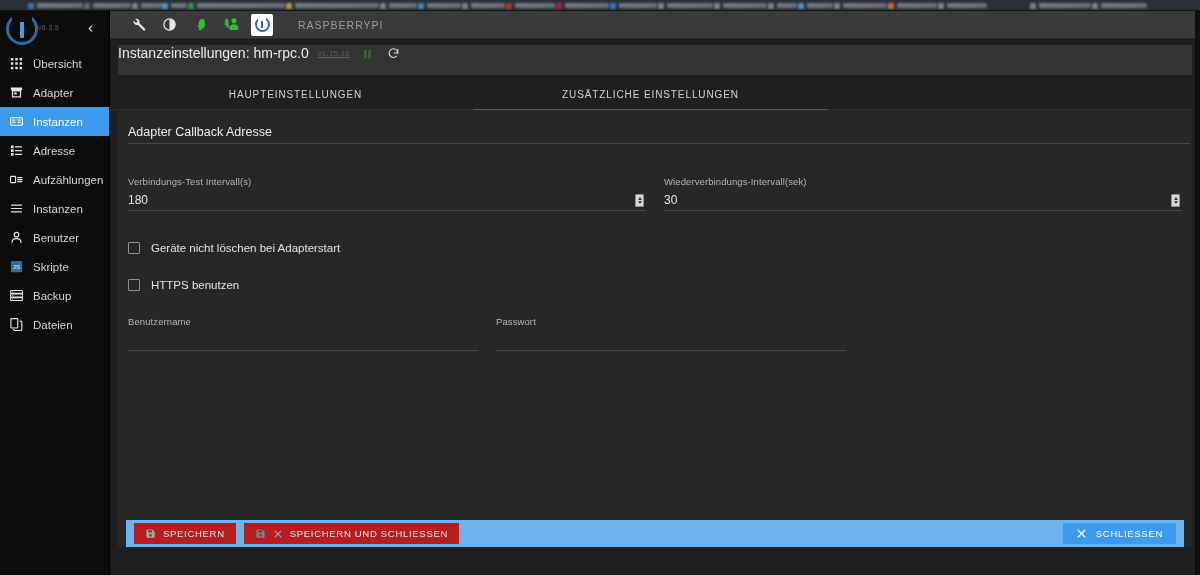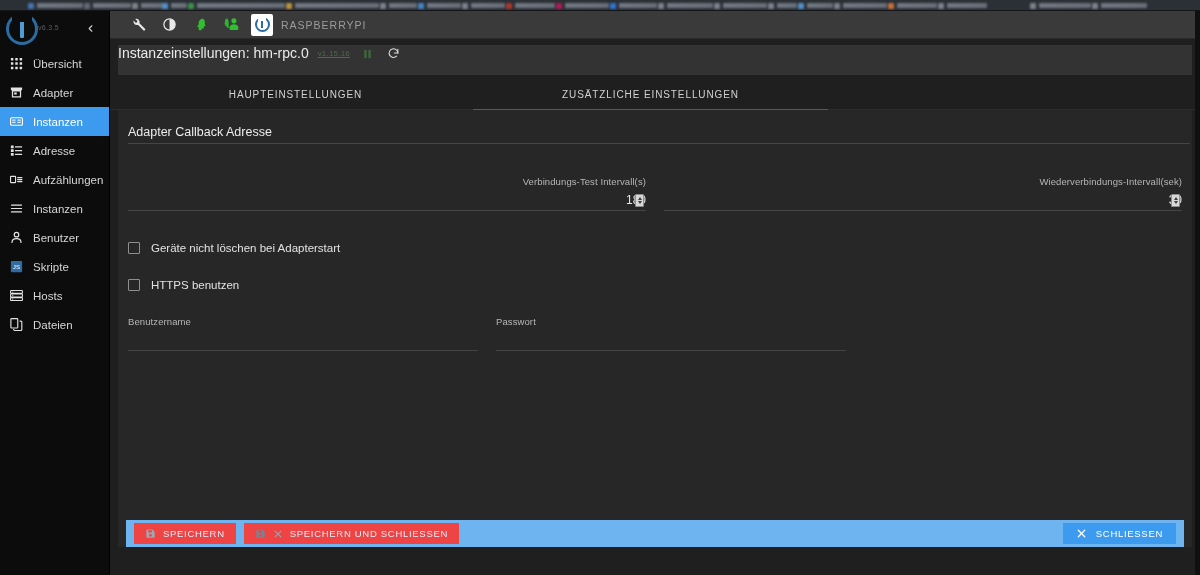--- a/index.html
+++ b/index.html
@@ -119,21 +119,21 @@
   }
   .host-badge .ring:before {
     content:""; position:absolute; left:50%; margin-left:-1px; top:1px;
     width:2px; height:8px; background:#2b6ca3;
   }
   .host-badge .ring:after {
     content:""; position:absolute; left:50%; margin-left:-4px; top:-2px;
     width:8px; height:4px; background:#fff;
   }
   .host-name {
-    margin-left: 8px; font-size: 10.5px; letter-spacing: 1px;
+    margin-left: 25px; font-size: 10.5px; letter-spacing: 1px;
     color: #9c9c9c;
     text-align: right;
   }
 
   
   .titlebar {
     margin: 6px 8px 0 8px; height: 30px;
     background: #333333;
     display: flex; align-items: flex-start;
     gap: 9px;
@@ -219,21 +219,21 @@
   
   .bottombar {
     position: absolute; left: 8px; right: 8px; bottom: 0;
     height: 27px; background: #6db4f0;
     display: flex; align-items: center;
   }
   .bb-btn {
     height: 21px; margin-left: 8px;
     display: flex; align-items: center; gap: 7px;
     padding: 0 11px;
-    background: #ef4444;
+    background: #b91c1c;
     color: #d9edfd; font-size: 9.5px; letter-spacing: .7px;
     cursor: default;
   }
   .bb-btn svg { display:block; }
   .bb-close {
     margin-left: auto; margin-right: 8px;
     height: 21px; display: flex; align-items: center; gap: 9px;
     padding: 0 13px;
     background: #3d9bef; color: #ffffff;
     font-size: 9.5px; letter-spacing: .7px;
@@ -460,21 +460,21 @@
               <g>
                 <rect x="2.5" y="4" width="19" height="4.6" rx="1" fill="none" stroke="currentColor" stroke-width="1.7"></rect>
                 <rect x="2.5" y="9.7" width="19" height="4.6" rx="1" fill="none" stroke="currentColor" stroke-width="1.7"></rect>
                 <rect x="2.5" y="15.4" width="19" height="4.6" rx="1" fill="none" stroke="currentColor" stroke-width="1.7"></rect>
                 <circle cx="6" cy="6.3" r=".9"></circle>
                 <circle cx="6" cy="12" r=".9"></circle>
                 <circle cx="6" cy="17.7" r=".9"></circle>
               </g>
             </svg>
           </span>
-          <span>Hosts</span>
+          <span>Backup</span>
         </div>
         <div class="nav-item">
           <span class="nav-ico">
             <svg width="15" height="15" viewBox="0 0 24 24" fill="currentColor">
               <g>
                 <rect x="3" y="2.5" width="11" height="15" rx="1.2" fill="none" stroke="currentColor" stroke-width="1.8"></rect>
                 <path d="M17 6.5h2a1.5 1.5 0 0 1 1.5 1.5v12A1.5 1.5 0 0 1 19 21.5H9A1.5 1.5 0 0 1 7.5 20v-1" fill="none" stroke="currentColor" stroke-width="1.8"></path>
               </g>
             </svg>
           </span>
@@ -540,21 +540,21 @@
           <span>ZUSÄTZLICHE EINSTELLUNGEN</span>
         </div>
       </div>
 
     <div class="pane">
 
       <div class="field" style="width:1062px; padding-top:10px;">
         <div class="field-title">Adapter Callback Adresse</div>
       </div>
 
-      <div class="field-row" style="gap:18px; margin-top:18px;text-align:right;">
+      <div class="field-row" style="gap:18px; margin-top:18px;">
         <div class="field" style="width:530px;">
           <div class="field-label">Verbindungs-Test Intervall(s)</div>
           <div class="field-value">180</div>
           <div class="spinner">
               <b class="up"></b>
               <b class="dn"></b>
             </div>
         </div>
         <div class="field" style="width:530px;">
           <div class="field-label">Wiederverbindungs-Intervall(sek)</div>

